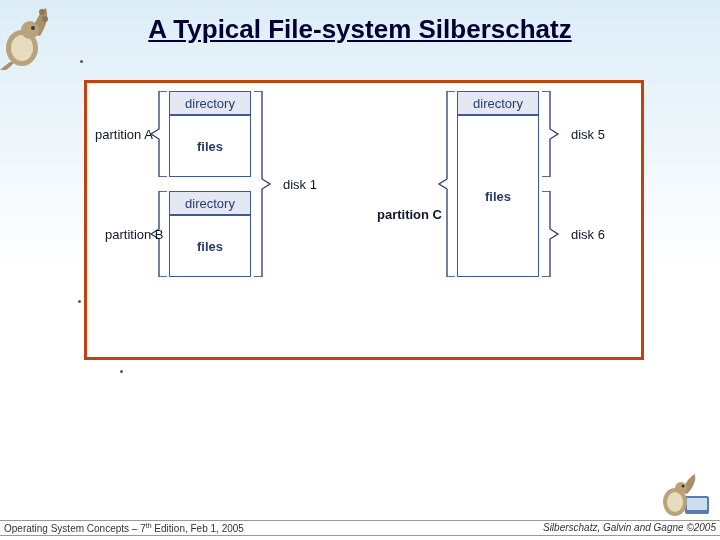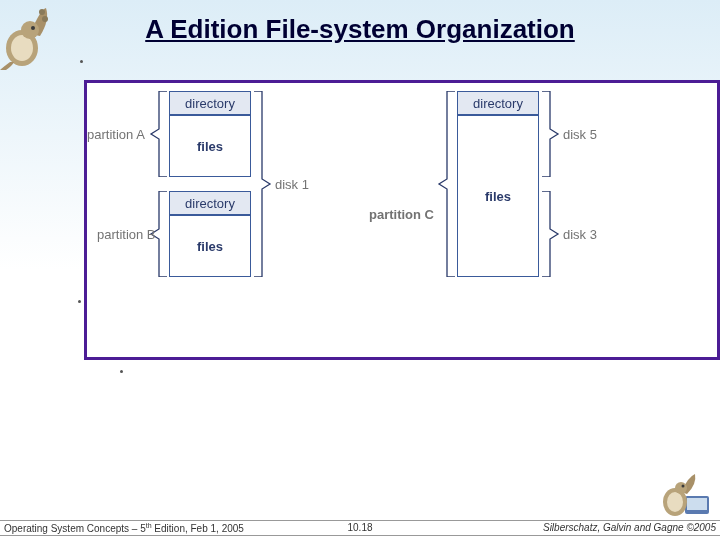--- a/index.html
+++ b/index.html
@@ -27,40 +27,41 @@
     top: 14px; left: 0; width: 100%;
     text-align: center;
     font-size: 26px;
     font-weight: bold;
     color: #000033;
     text-decoration: underline;
   }
   .diagram-frame {
     position: absolute;
     top: 80px; left: 84px;
-    width: 636px; height: 280px;
-    border: 3px solid #4c1d95;
+    width: 560px; height: 280px;
+    border: 3px solid #c2410c;
     background: #ffffff;
   }
   .cell {
     position: absolute;
     border: 1px solid #3a5a9a;
     background: #e3e8f2;
     color: #2a3a6a;
     font-size: 13px;
     display: flex;
     align-items: center;
     justify-content: center;
   }
   .files-cell { background: #ffffff; font-weight: bold; }
   .label-text {
     position: absolute;
     font-size: 13px;
-    color: #737373;
+    color: #0f172a;
     white-space: nowrap;
+    margin-left: 8px;
   }
   .footer {
     position: absolute;
     bottom: 4px; left: 0; width: 100%;
     height: 16px;
     border-top: 1px solid #999;
     border-bottom: 1px solid #999;
     font-size: 10px;
     color: #333;
   }
@@ -90,21 +91,21 @@
     <ellipse cx="22" cy="48" rx="11" ry="13" fill="#e8dcc0"></ellipse>
     <path d="M 30 34 Q 40 10 46 8 Q 50 20 40 36 Z" fill="#a89068"></path>
     <circle cx="30" cy="30" r="9" fill="#b8a37a"></circle>
     <circle cx="33" cy="28" r="2" fill="#3a3a3a"></circle>
     <path d="M 10 62 Q 2 68 0 70 L 6 70 Q 12 66 14 62 Z" fill="#a89068"></path>
     <circle cx="42" cy="12" r="3" fill="#8a7a5a"></circle>
     <circle cx="45" cy="19" r="3" fill="#8a7a5a"></circle>
   </svg>
 </div>
 
-<h1 class="title">A Edition File-system Organization</h1>
+<h1 class="title">A Typical File-system Silberschatz</h1>
 
 <div class="dot" style="top:60px;left:80px"></div>
 <div class="dot" style="top:300px;left:78px"></div>
 <div class="dot" style="top:370px;left:120px"></div>
 
 <div class="diagram-frame">
 
   <div class="cell" style="left:82px; top:8px; width:82px; height:24px;">directory</div>
   <div class="cell files-cell" style="left:82px; top:32px; width:82px; height:62px;">files</div>
 
@@ -135,35 +136,34 @@
   <span class="label-text" style="left:282px; top:124px;font-weight:bold;">partition C</span>
 
   <svg style="position:absolute; left:453px; top:8px; width:20px; height:86px;">
     <path d="M 2 0 L 10 0 L 10 38 L 18 43 L 10 48 L 10 86 L 2 86" stroke="#2a3a6a" fill="none" stroke-width="1.3"></path>
   </svg>
   <span class="label-text" style="left:476px; top:44px;">disk 5</span>
 
   <svg style="position:absolute; left:453px; top:108px; width:20px; height:86px;">
     <path d="M 2 0 L 10 0 L 10 38 L 18 43 L 10 48 L 10 86 L 2 86" stroke="#2a3a6a" fill="none" stroke-width="1.3"></path>
   </svg>
-  <span class="label-text" style="left:476px; top:144px;">disk 3</span>
+  <span class="label-text" style="left:476px; top:144px;">disk 6</span>
 
 </div>
 
 <div class="dino-bot">
   <svg class="dino-svg" viewBox="0 0 55 50">
     <rect x="28" y="24" width="24" height="18" fill="#5a7ab0" rx="2"></rect>
     <rect x="30" y="26" width="20" height="12" fill="#cde"></rect>
     <ellipse cx="18" cy="30" rx="12" ry="14" fill="#b8a37a"></ellipse>
     <ellipse cx="18" cy="30" rx="8" ry="10" fill="#e8dcc0"></ellipse>
     <path d="M 24 20 Q 32 4 38 2 Q 40 12 30 22 Z" fill="#a89068"></path>
     <circle cx="24" cy="16" r="6" fill="#b8a37a"></circle>
     <circle cx="26" cy="14" r="1.5" fill="#3a3a3a"></circle>
   </svg>
 </div>
 
 <div class="footer">
   <span class="footer-left">
-    <span>Operating System Concepts – 5</span><span class="sup">th</span><span> Edition, Feb 1, 2005</span>
+    <span>Operating System Concepts – 7</span><span class="sup">th</span><span> Edition, Feb 1, 2005</span>
   </span>
-  <span class="footer-center">10.18</span>
   <span class="footer-right">Silberschatz, Galvin and Gagne ©2005</span>
 </div>
 
 </body></html>

